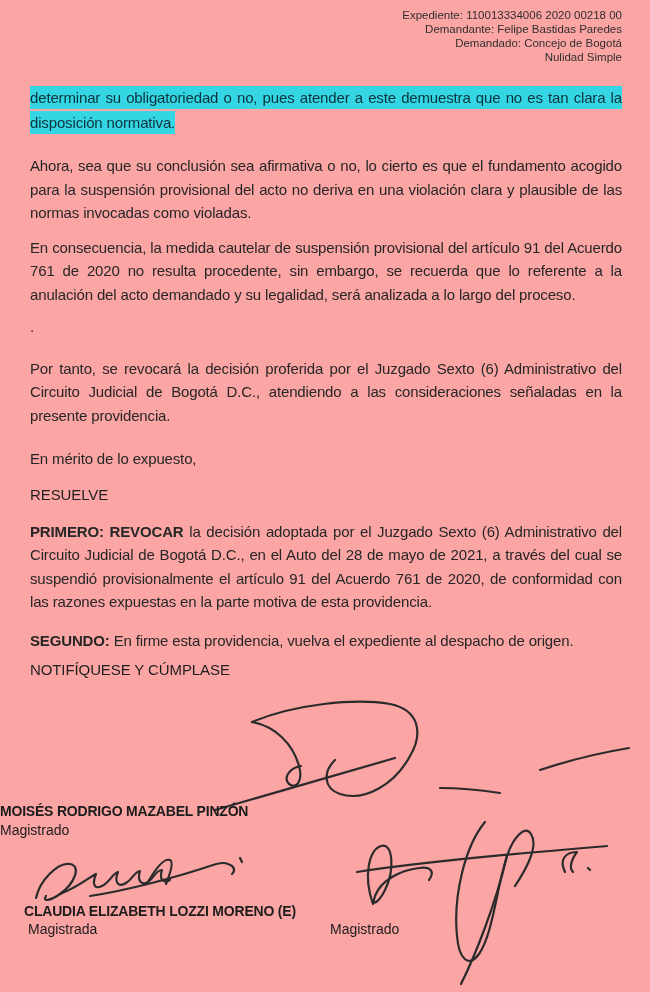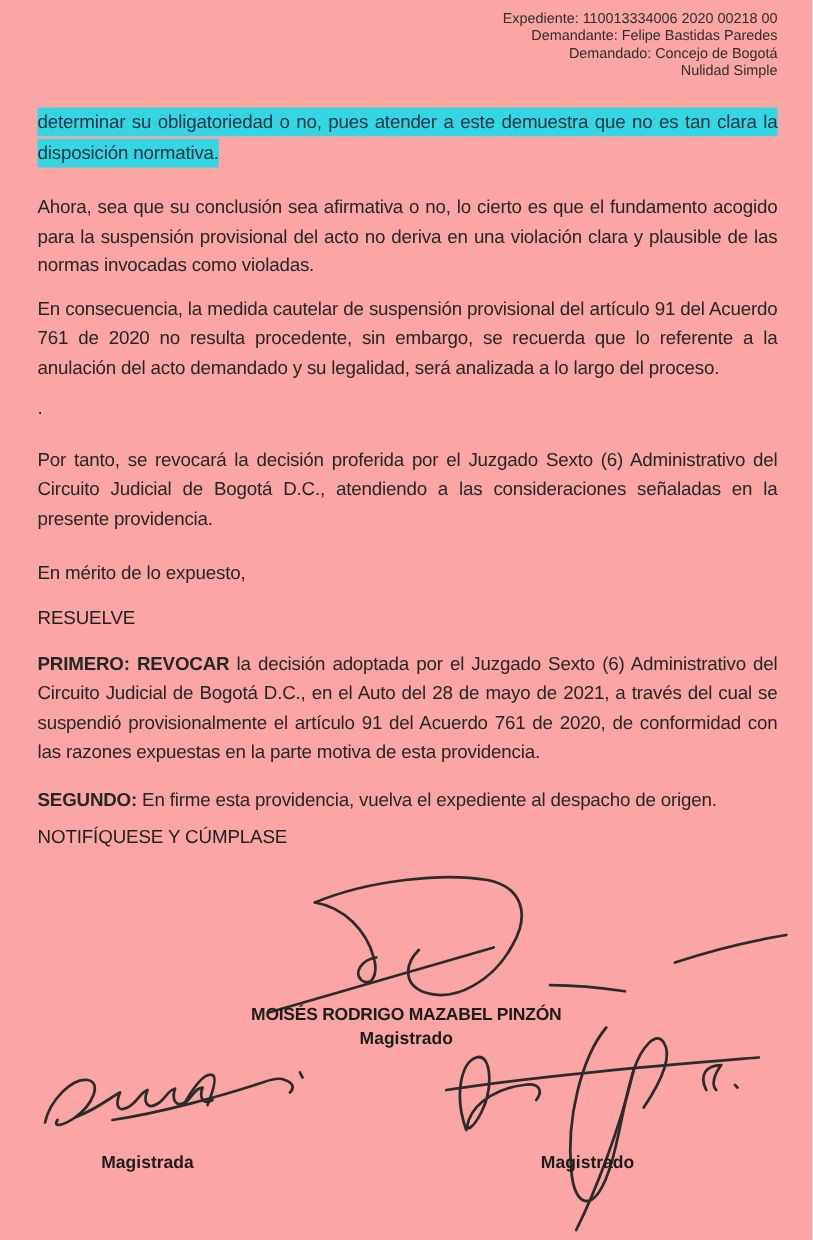--- a/index.html
+++ b/index.html
@@ -53,28 +53,28 @@
   .p-segundo  { margin-top: 15px; }
   .h-notifiquese { margin-top: 9px; }
   .bold { font-weight: bold; }
 
   .sig-name {
     position: absolute;
     font-size: 14px;
     font-weight: bold;
     letter-spacing: -0.2px;
     color: #1c1c1c;
-    text-align: center;
+    text-align: left;
   }
   .sig-title {
     position: absolute;
     font-size: 14px;
-    font-weight: bold;
+    font-weight: normal;
     color: #1c1c1c;
-    text-align: center;
+    text-align: left;
   }
   .sig-svg { position: absolute; }
   .sig-svg path {
     fill: none;
     stroke: #2b2b2b;
     stroke-width: 2.2;
     stroke-linecap: round;
     stroke-linejoin: round;
   }
   #sig1-name  { left: 0;     right: 0;     top: 803px; }
@@ -137,20 +137,21 @@
   <div class="sig-name" id="sig1-name">MOISÉS RODRIGO MAZABEL PINZÓN</div>
   <div class="sig-title" id="sig1-title">Magistrado</div>
 
   <svg id="sig2-svg" class="sig-svg" viewBox="0 0 220 60" aria-hidden="true">
     <path d="M 6,48 C 10,30 28,12 40,14 C 52,16 44,34 30,44 C 20,51 12,52 16,46"></path>
     <path d="M 30,44 C 50,36 58,28 66,24 C 62,34 64,40 72,36 C 80,32 82,24 88,22 C 84,32 88,38 96,33 C 103,29 104,22 110,21 C 107,30 111,36 118,32 C 124,28 126,20 132,20 C 129,29 133,34 140,30"></path>
     <path d="M 118,32 C 126,18 134,8 140,10 C 144,12 140,24 136,34"></path>
     <path d="M 60,46 C 100,40 150,26 180,16 C 188,13 194,12 198,14 C 204,16 206,20 202,24"></path>
     <path d="M 210,8 L 212,12"></path>
   </svg>
+  <div class="sig-name" id="sig2-name">CLAUDIA ELIZABETH LOZZI MORENO (E)</div>
   <div class="sig-title" id="sig2-title">Magistrada</div>
 
   <svg id="sig3-svg" class="sig-svg" viewBox="0 0 295 176" aria-hidden="true">
     <path d="M 22,56 C 100,44 200,36 272,30"></path>
     <path d="M 38,88 C 28,60 34,34 46,30 C 58,26 60,54 50,74 C 44,86 36,92 40,80 C 46,64 66,54 84,52 C 96,50 100,56 94,64"></path>
     <path d="M 150,6 C 130,30 118,80 122,120 C 124,144 134,152 144,138 C 158,118 162,70 172,40 C 178,22 190,8 196,18 C 204,30 192,52 180,70"></path>
     <path d="M 172,40 C 160,90 140,140 126,168"></path>
     <path d="M 230,56 C 224,44 230,36 242,36 C 236,44 234,52 238,56"></path>
     <path d="M 253,52 L 255,54"></path>
   </svg>

